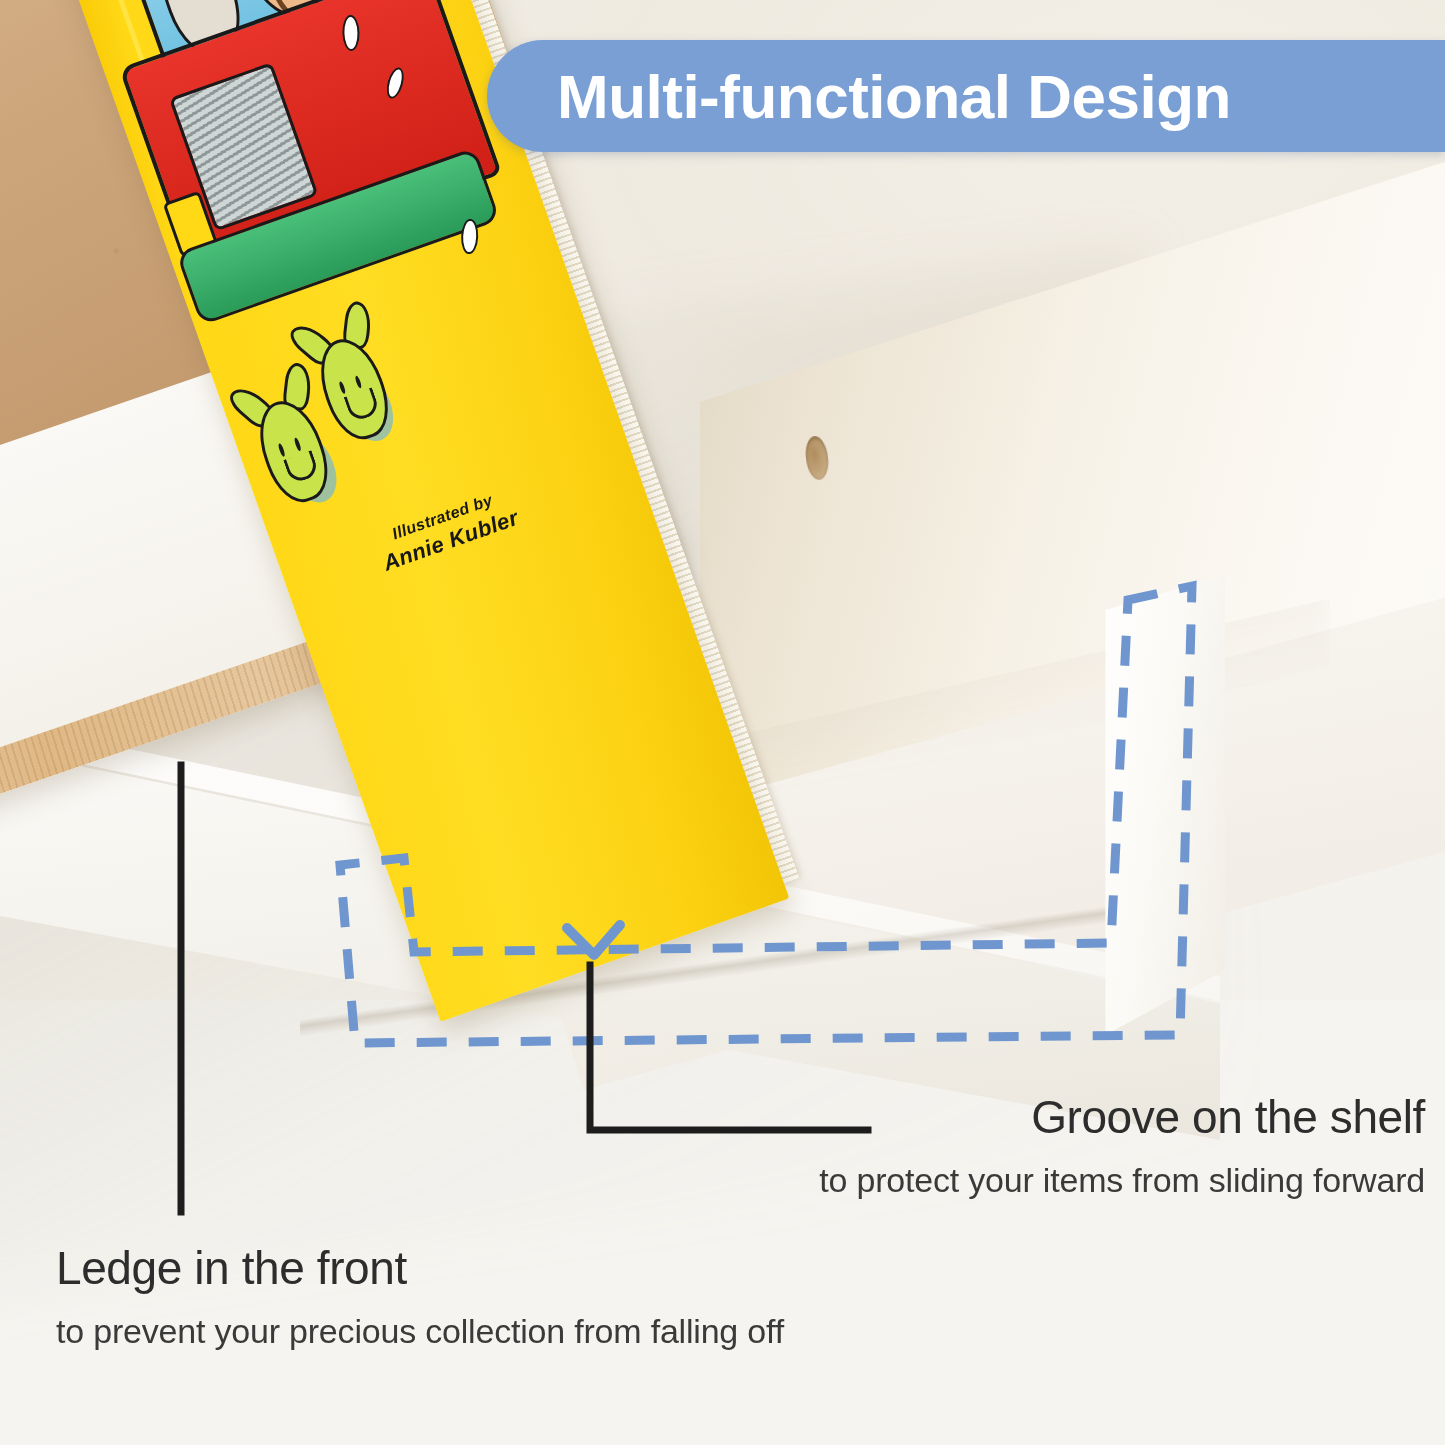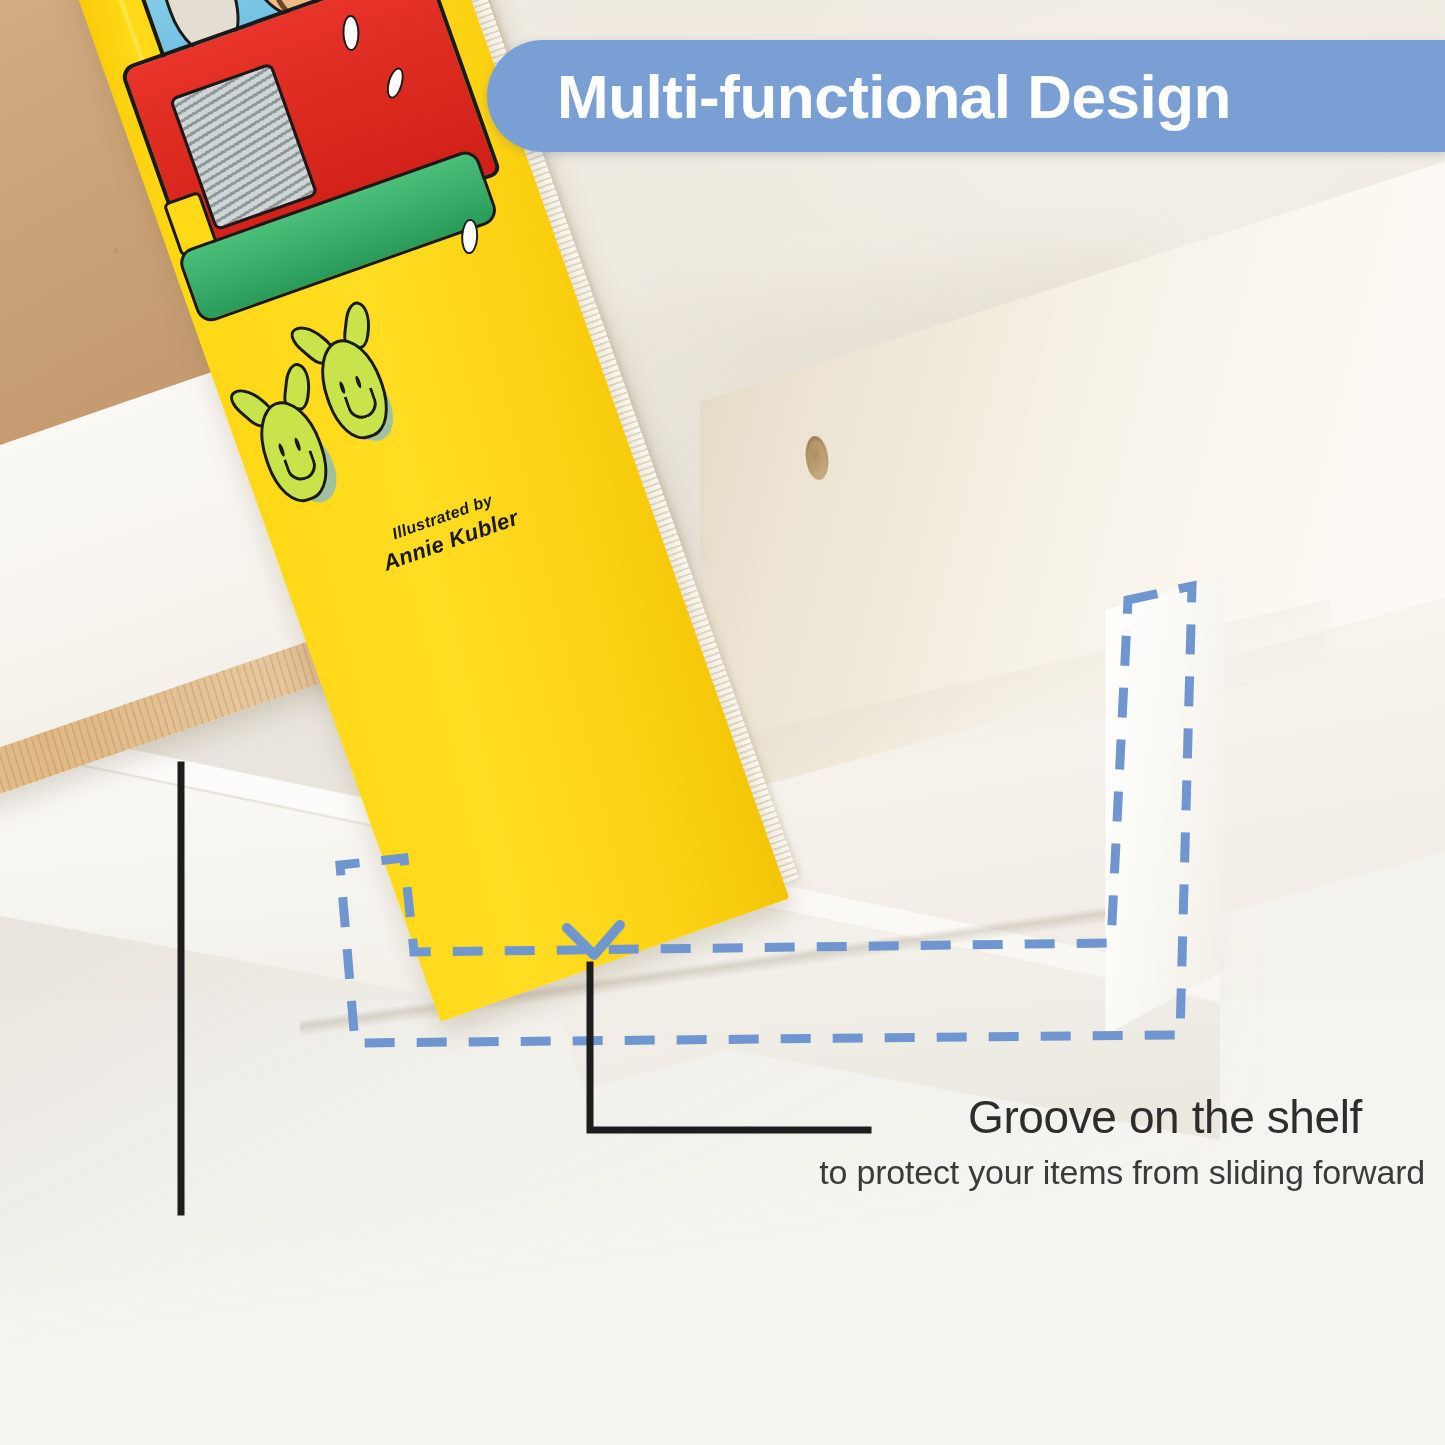--- a/index.html
+++ b/index.html
@@ -217,22 +217,22 @@
     box-sizing:border-box;
     width:958px;
   }
   .title-pill .t{
     color:#ffffff;font-weight:bold;font-size:62px;letter-spacing:-.5px;white-space:nowrap;
     font-family:Liberation Sans, sans-serif;
   }
 
   
   .callout{position:absolute;color:#2d2d2d;font-family:"Liberation Sans", sans-serif;}
-  .callout .head{font-size:46px;letter-spacing:-.4px;line-height:1.12;text-align:center;}
-  .callout .sub{font-size:34px;letter-spacing:-.2px;line-height:1.2;margin-top:8px;color:#3a3a3a;}
+  .callout .head{font-size:46px;letter-spacing:-.4px;line-height:1.12;}
+  .callout .sub{font-size:34px;letter-spacing:-.2px;line-height:1.2;margin-top:16px;color:#3a3a3a;}
 
   #callout-groove{left:905px;top:1092px;text-align:right;width:520px;}
   #callout-groove .sub{margin-left:-360px;width:880px;}
   #callout-ledge{left:56px;top:1243px;width:1020px;text-align:left;}
 </style>
 </head>
 <body>
 
 <div id="stage">
 
@@ -326,14 +326,18 @@
 
   <div class="title-pill">
     <span class="t">Multi-functional Design</span>
   </div>
 
   <div class="callout" id="callout-groove">
     <div class="head">Groove on the shelf</div>
     <div class="sub">to protect your items from sliding forward</div>
   </div>
 
+  <div class="callout" id="callout-ledge">
+    <div class="head">Ledge in the front</div>
+    <div class="sub">to prevent your precious collection from falling off</div>
+  </div>
 
 </div>
 
 </body></html>

